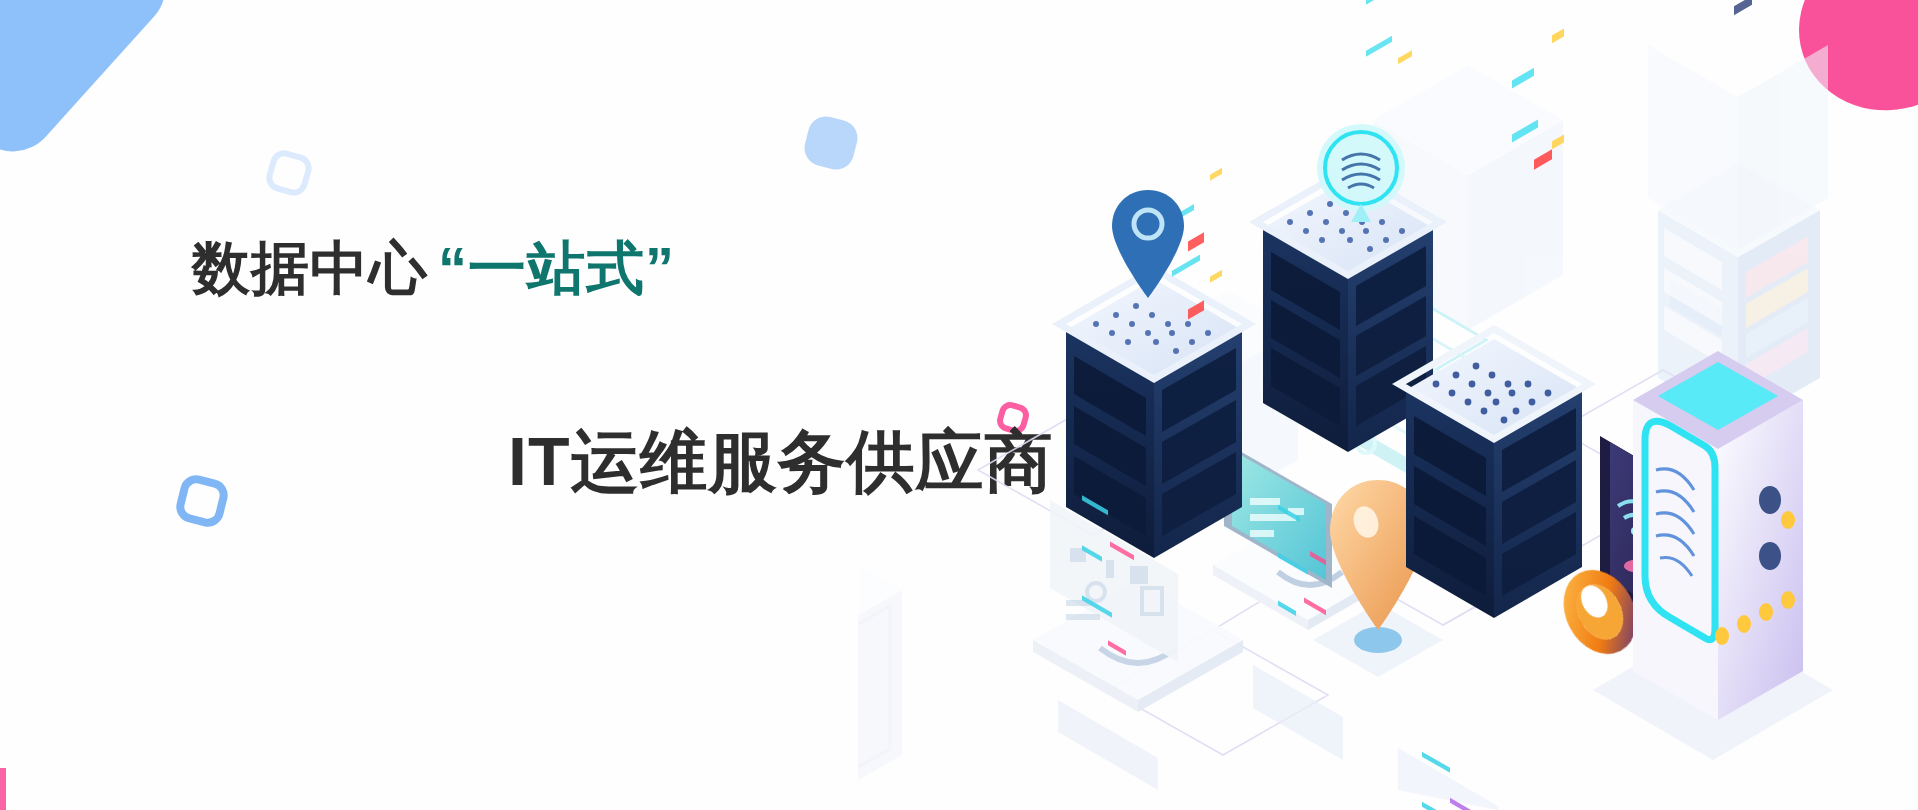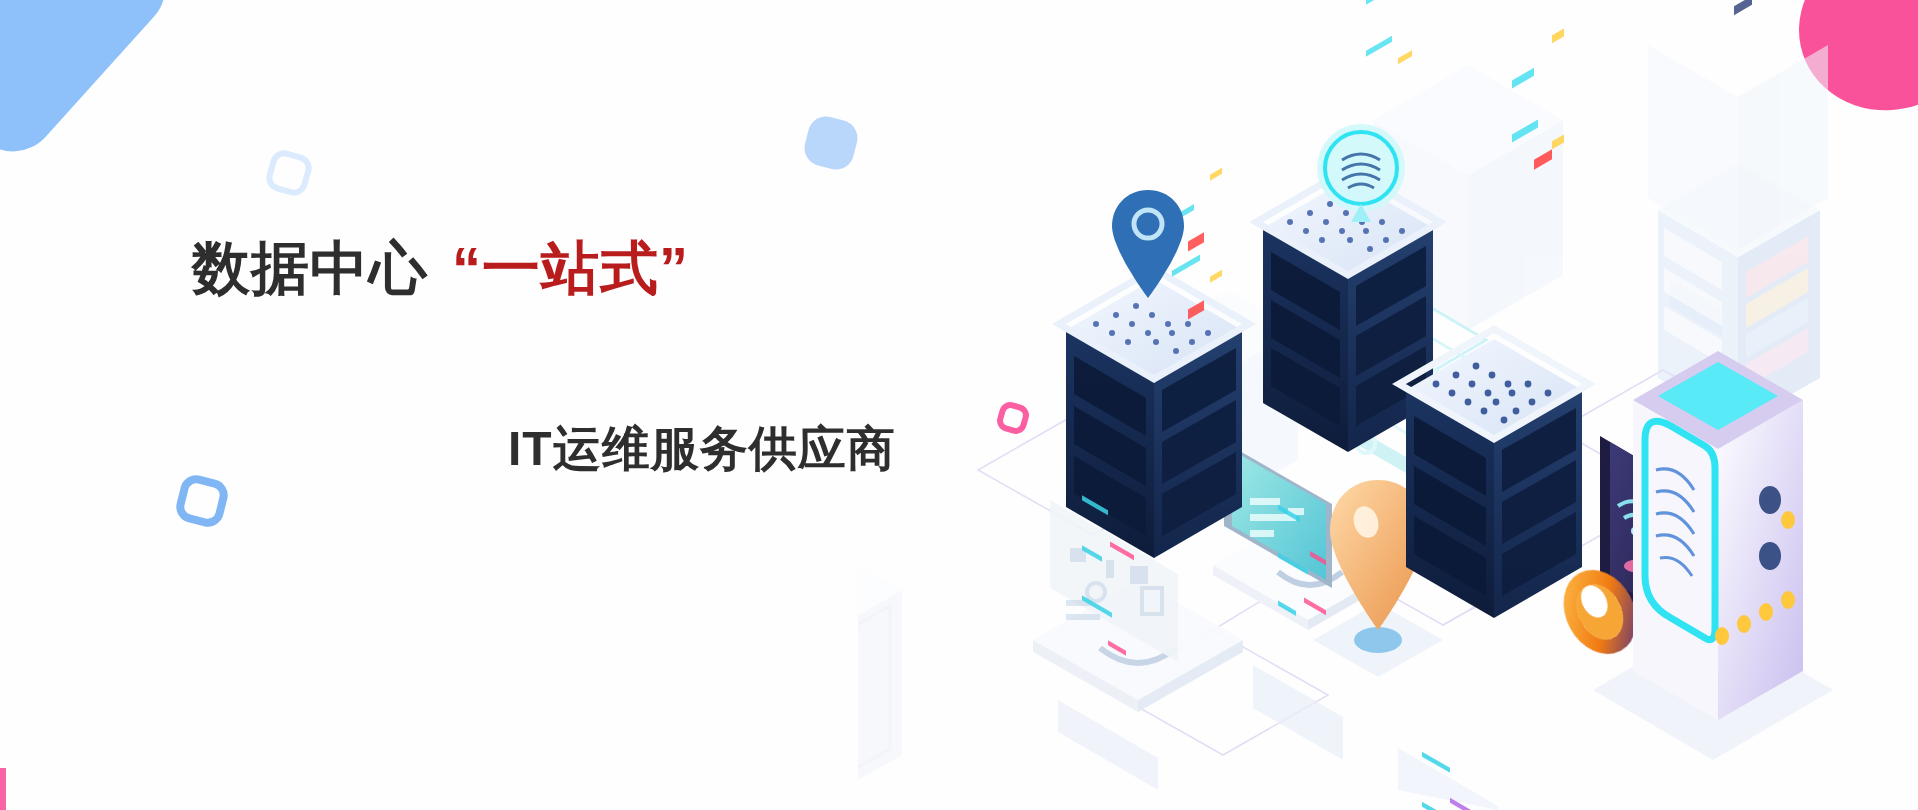--- a/index.html
+++ b/index.html
@@ -57,24 +57,24 @@
 
   
   #headline{
     position:absolute; left:192px; top:236px; width:880px;
   }
   #line-one{
     font-size:58px; font-weight:700; line-height:1.12;
     letter-spacing:1px; white-space:nowrap;
   }
   #title-dark{ color:#2E2E2E;text-align:right; }
-  #title-accent{ color:#b91c1c; margin-left:24px; }
+  #title-accent{ color:#0f766e; margin-left:10px; }
   #line-two{
     margin-top:116px; margin-left:316px;
-    font-size:48px; font-weight:700; color:#2E2E2E;
+    font-size:68px; font-weight:700; color:#2E2E2E;
     letter-spacing:1px; white-space:nowrap;
   }
 
   
   #illustration{
     position:absolute; right:0; top:0;
     width:1060px; height:810px;
     pointer-events:none;
   }
   #illustration svg{ width:100%; height:100%; display:block; }

